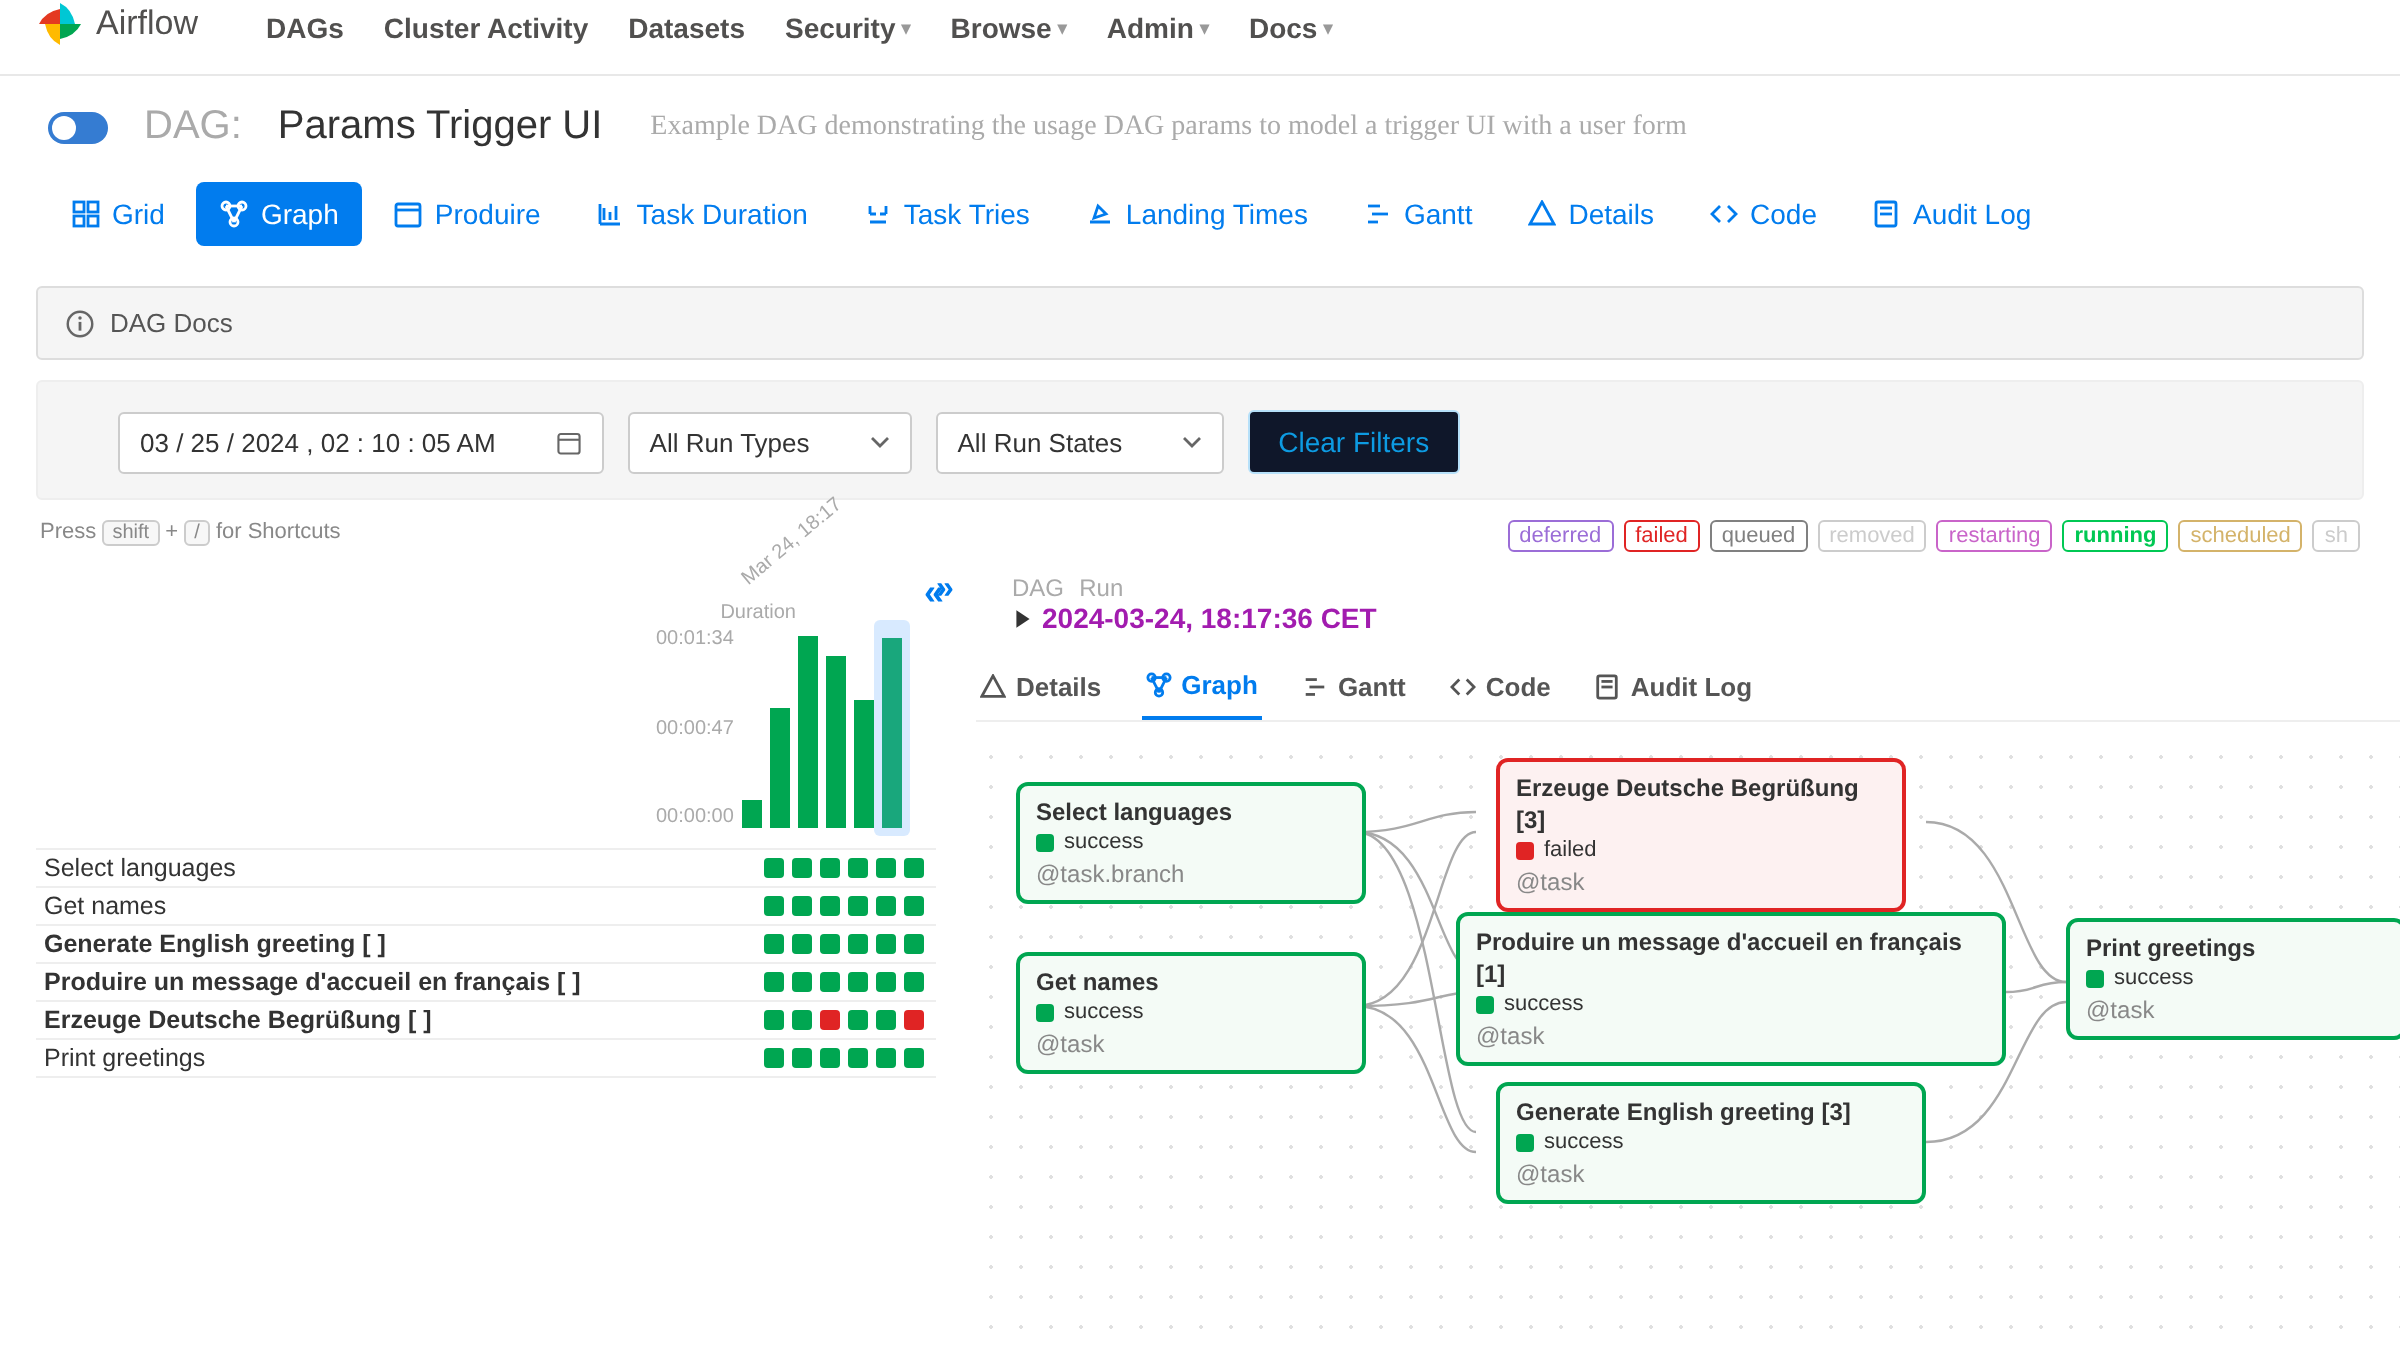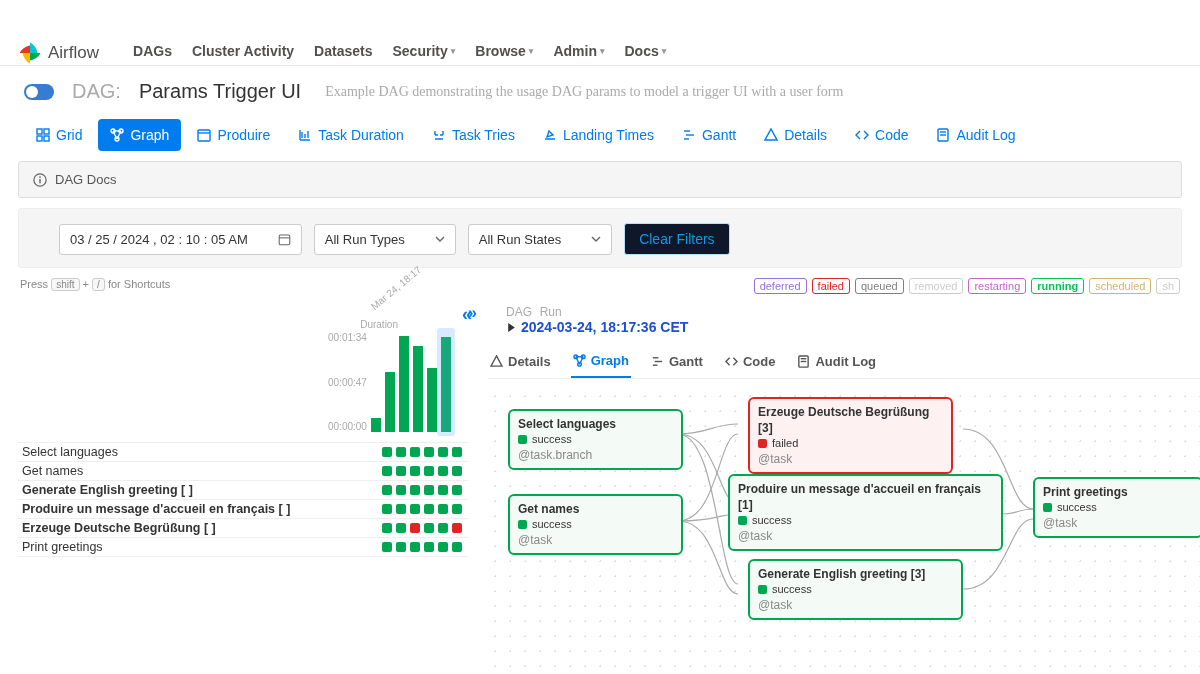--- a/index.html
+++ b/index.html
@@ -1,52 +1,52 @@
 <!DOCTYPE html>
 <html><head>
 <meta charset="utf-8">
 <style>
 * { box-sizing: border-box; margin: 0; padding: 0; }
 body { font-family: -apple-system, "Helvetica Neue", Arial, sans-serif; font-size: 13px; color: #333; background: #fff; width: 1200px; }
-.topnav { display: flex; align-items: flex-end; height: 66px; padding: 0 18px; border-bottom: 1px solid #e8e8e8; gap: 6px; }
+.topnav { display: flex; align-items: flex-start; height: 38px; padding: 0 18px; border-bottom: 1px solid #e8e8e8; gap: 6px; }
 .logo { display: flex; align-items: center; gap: 6px; font-size: 17px; font-weight: 400; color: #51504f; margin-right: 18px; }
 .logo-mark { width: 24px; height: 24px; }
 .nav-item { color: #51504f; font-weight: 600; font-size: 14px; padding: 6px 10px; cursor: pointer; display: flex; align-items: center; gap: 3px; }
 .caret { font-size: 9px; color: #999; }
 
 .dag-header { display: flex; align-items: center; padding: 14px 24px 6px; gap: 18px; }
 .toggle { width: 30px; height: 16px; background: #357cd2; border-radius: 10px; position: relative; cursor: pointer; }
 .toggle::after { content: ""; position: absolute; width: 12px; height: 12px; background: #fff; border-radius: 50%; top: 2px; left: 2px; }
 .dag-label { color: #aaa; font-size: 20px; font-weight: 300; }
 .dag-name { color: #333; font-size: 20px; font-weight: 400; }
 .dag-desc { color: #aaa; font-size: 14px; margin-left: 6px; font-family: Liberation Serif, serif; }
 
 .viewtabs { display: flex; padding: 10px 24px 0; gap: 4px; }
 .viewtab { display: flex; align-items: center; gap: 6px; padding: 8px 12px; font-size: 14px; color: #017cee; cursor: pointer; border-radius: 4px; }
 .viewtab.active { background: #017cee; color: #fff; }
 .vticon { width: 14px; height: 14px; }
 
-.docsbar { margin: 10px 18px 0; background: #f5f5f5; border: 1px solid #ddd; border-radius: 3px; padding: 10px 14px; display: flex; align-items: center; gap: 8px; color: #555; }
+.docsbar { margin: 20px 18px 0; background: #f5f5f5; border: 1px solid #ddd; border-radius: 3px; padding: 10px 14px; display: flex; align-items: center; gap: 8px; color: #555; }
 
 .filterbar { margin: 10px 18px 0; background: #f5f5f5; border: 1px solid #eee; border-radius: 3px; padding: 14px 14px 12px 40px; display: flex; gap: 12px; align-items: center; }
 .field { background: #fff; border: 1px solid #ccc; border-radius: 3px; padding: 7px 10px; display: flex; align-items: center; gap: 30px; font-size: 13px; cursor: pointer; }
 .clear { border: 1px solid #b6e0f9; color: #0d9be2; background: #0f172a; border-radius: 3px; padding: 7px 14px; cursor: pointer; font-size: 14px; }
 
 .hintrow { display: flex; justify-content: space-between; align-items: flex-start; padding: 10px 20px; font-size: 11px; color: #888; }
 .kbd { border: 1px solid #ccc; border-radius: 3px; padding: 0 4px; background: #f7f7f7; font-size: 10px; }
 .legend { display: flex; gap: 5px; overflow: hidden; }
 .chip { border: 1px solid; border-radius: 3px; padding: 1px 5px; font-size: 11px; white-space: nowrap; }
 
 .main { display: flex; padding-left: 18px; }
 .gridpanel { width: 450px; position: relative; }
 .collapsebtn { position: absolute; right: -4px; top: 0; color: #017cee; font-size: 18px; font-weight: 700; cursor: pointer; }
 .graphpanel { flex: 1; padding-left: 20px; position: relative; overflow: hidden; }
 
 .runheader { font-size: 12px; color: #aaa; }
-.runtime { font-size: 14px; font-weight: 700; color: #1d4ed8; display: flex; align-items: center; gap: 4px; text-align: right; }
+.runtime { font-size: 14px; font-weight: 700; color: #a21caf; display: flex; align-items: center; gap: 4px; text-align: right; }
 .subtabs { display: flex; gap: 18px; margin-top: 12px; border-bottom: 1px solid #eee; }
 .subtab { display: flex; align-items: center; gap: 5px; padding: 6px 2px 8px; font-size: 13px; font-weight: 600; color: #555; cursor: pointer; }
 .subtab.active { color: #017cee; border-bottom: 2px solid #017cee; }
 
 .canvas { position: relative; height: 300px; margin-top: 10px; background-image: radial-gradient(#e0e0e0 1px, transparent 1px); background-size: 15px 15px; }
 .node { position: absolute; border: 2px solid; border-radius: 6px; padding: 5px 8px; font-size: 12px; line-height: 1.35; min-width: 170px; }
 .node.success { border-color: #00a651; background: #f4fbf6; }
 .node.failed { border-color: #e02424; background: #fdf1f1; }
 .ntitle { font-weight: 700; }
 .nstatus { display: flex; align-items: center; gap: 5px; font-size: 11px; }

